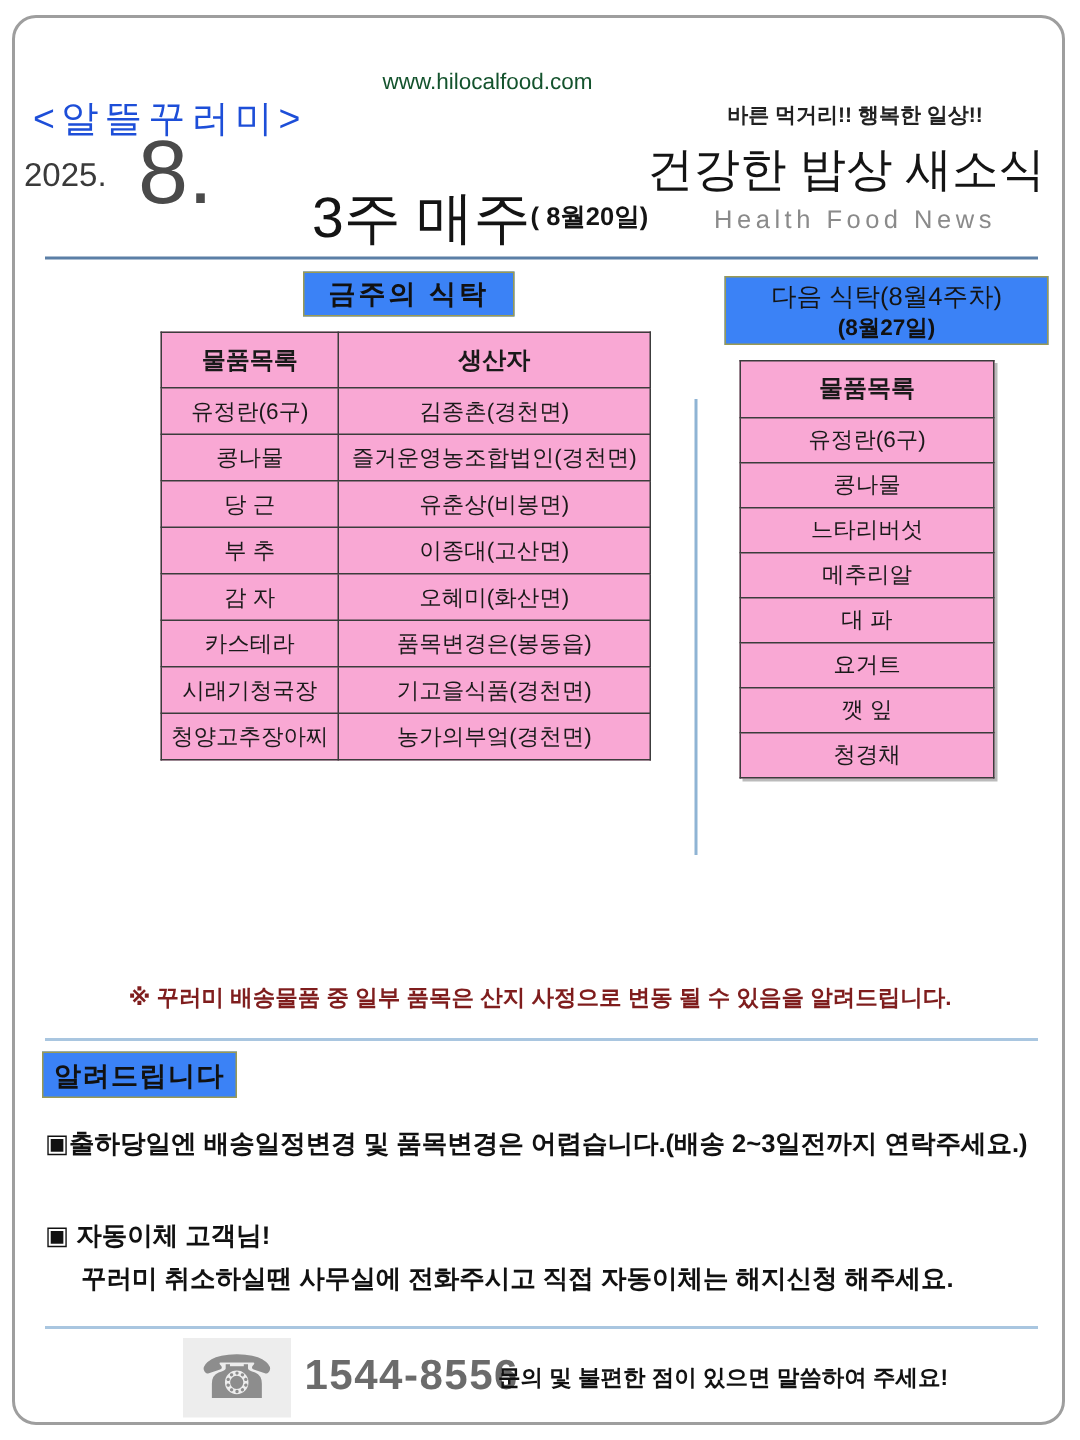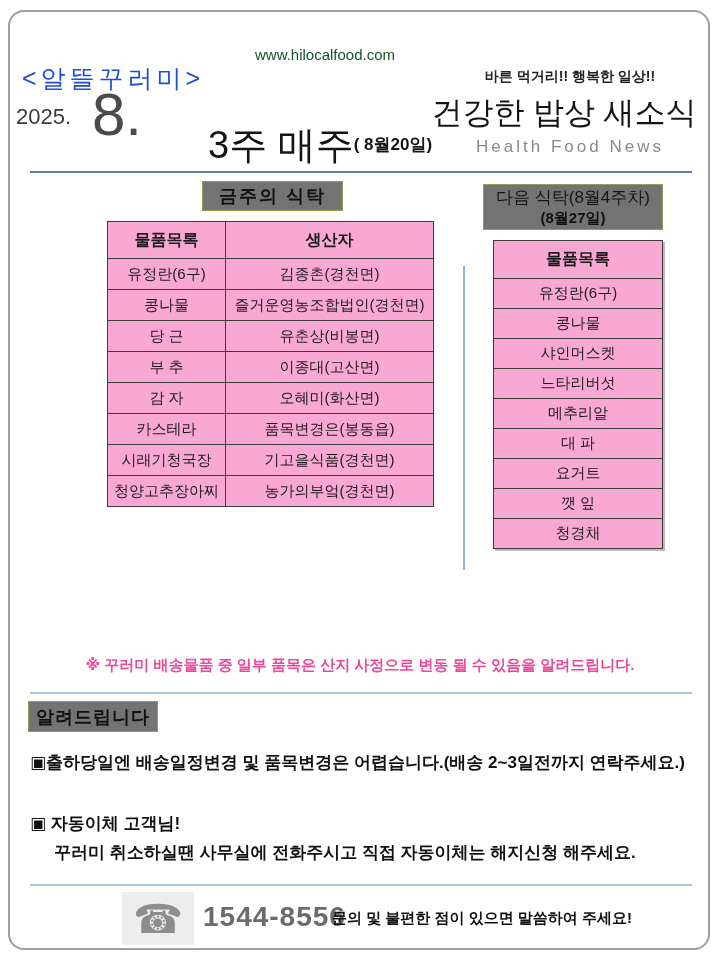--- a/index.html
+++ b/index.html
@@ -16,40 +16,40 @@
   .slogan { position:absolute; left:430px; top:68px; width:280px; text-align:center; font-size:14px; font-weight:bold; color:#222; }
   .news-title { position:absolute; left:418px; top:92px; width:292px; text-align:center; font-size:31px; color:#141414; white-space:nowrap; }
   .news-sub { position:absolute; left:430px; top:137px; width:280px; text-align:center; font-size:17px; letter-spacing:3px; color:#8a8a8a; }
 
   .divider { position:absolute; height:2px; }
   .div-dark { left:30px; top:171px; width:662px; background:#5b7fa6; }
   .div-mid { left:30px; top:692px; width:662px; background:#a9c6e0; }
   .div-foot { left:30px; top:884px; width:662px; background:#a9c6e0; }
   .vline { position:absolute; left:463px; top:266px; width:2px; height:304px; background:#8fb4d4; }
 
-  .olive-box { position:absolute; border:1px solid #9a9a52; background:#737373; display:flex; flex-direction:column; align-items:center; justify-content:center; }
+  .olive-box { position:absolute; border:1px solid #9a9a52; background:#3b82f6; display:flex; flex-direction:column; align-items:center; justify-content:center; }
   .label-thisweek { left:202px; top:181px; width:141px; height:30px; font-size:18px; font-weight:bold; letter-spacing:2px; }
-  .label-nextweek { left:483px; top:184px; width:180px; height:46px; }
+  .label-nextweek { left:483px; top:184px; width:216px; height:46px; }
   .label-nextweek .l1 { font-size:17px; color:#141414; }
   .label-nextweek .l2 { font-size:15px; font-weight:bold; }
   .label-announce { left:28px; top:701px; width:130px; height:31px; font-size:18px; font-weight:bold; letter-spacing:1px; }
 
   table { border-collapse:collapse; background:#f9a8d4; }
   th, td { border:1px solid #3c3c3c; text-align:center; font-size:15px; color:#1a1a1a; padding:0; }
   th { font-weight:bold; font-size:16px; }
   .tbl-this { position:absolute; left:107px; top:221px; }
   .tbl-this th { height:37px; }
   .tbl-this td { height:31px; }
   .tbl-this .c1 { width:118px; }
   .tbl-this .c2 { width:208px; }
   .tbl-next { position:absolute; left:493px; top:240px; box-shadow:2px 2px 0 #bbb; }
   .tbl-next th { height:38px; width:169px; }
   .tbl-next td { height:30px; }
 
-  .notice { position:absolute; left:40px; top:656px; width:640px; text-align:center; font-size:15px; font-weight:bold; color:#ec4899; }
+  .notice { position:absolute; left:40px; top:656px; width:640px; text-align:center; font-size:15px; font-weight:bold; color:#7f1d1d; }
   .ann1 { position:absolute; left:30px; top:751px; font-size:17px; font-weight:bold; }
   .ann2-title { position:absolute; left:30px; top:812px; font-size:17px; font-weight:bold; }
   .ann2-body { position:absolute; left:54px; top:841px; font-size:17px; font-weight:bold; }
 
   .phone-icon { position:absolute; left:122px; top:892px; width:72px; height:53px; background:#ededed; display:flex; align-items:center; justify-content:center; font-size:40px; color:#8d8d8d; line-height:1; }
   .phone-number { position:absolute; left:203px; top:901px; font-size:28px; font-weight:bold; color:#6b6b6b; letter-spacing:1px; }
   .footer-msg { position:absolute; left:332px; top:909px; font-size:15px; font-weight:bold; color:#111; }
 </style>
 </head>
 <body>
@@ -128,23 +128,20 @@
       </tr>
     </thead>
     <tbody>
         <tr>
           <td>유정란(6구)</td>
         </tr>
         <tr>
           <td>콩나물</td>
         </tr>
         <tr>
-          <td>샤인머스켓</td>
-        </tr>
-        <tr>
           <td>느타리버섯</td>
         </tr>
         <tr>
           <td>메추리알</td>
         </tr>
         <tr>
           <td>대 파</td>
         </tr>
         <tr>
           <td>요거트</td>

